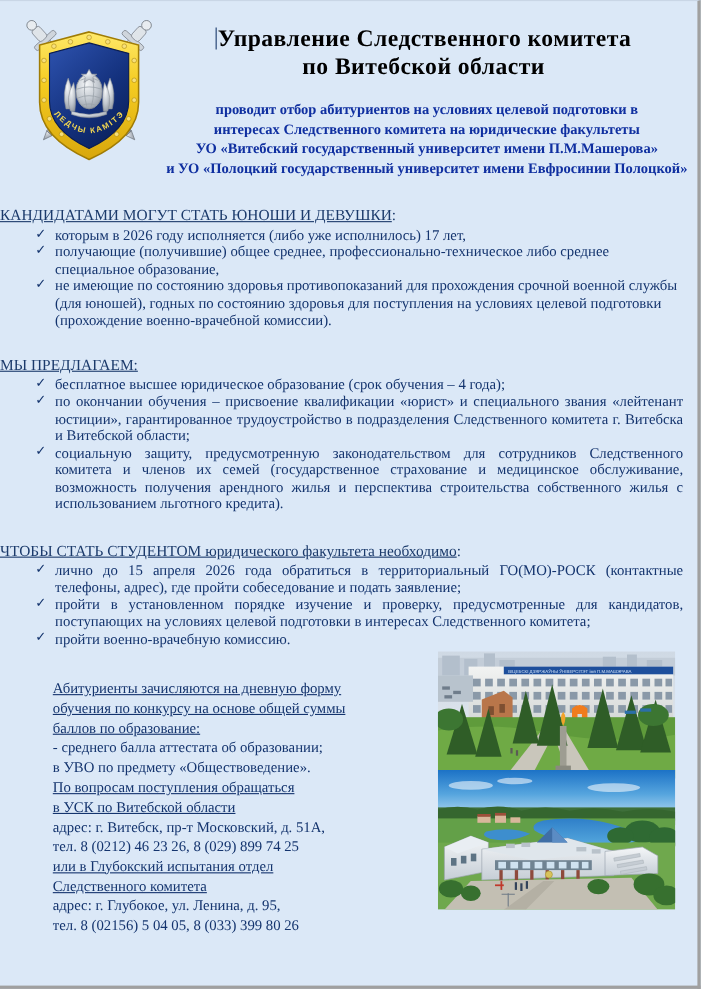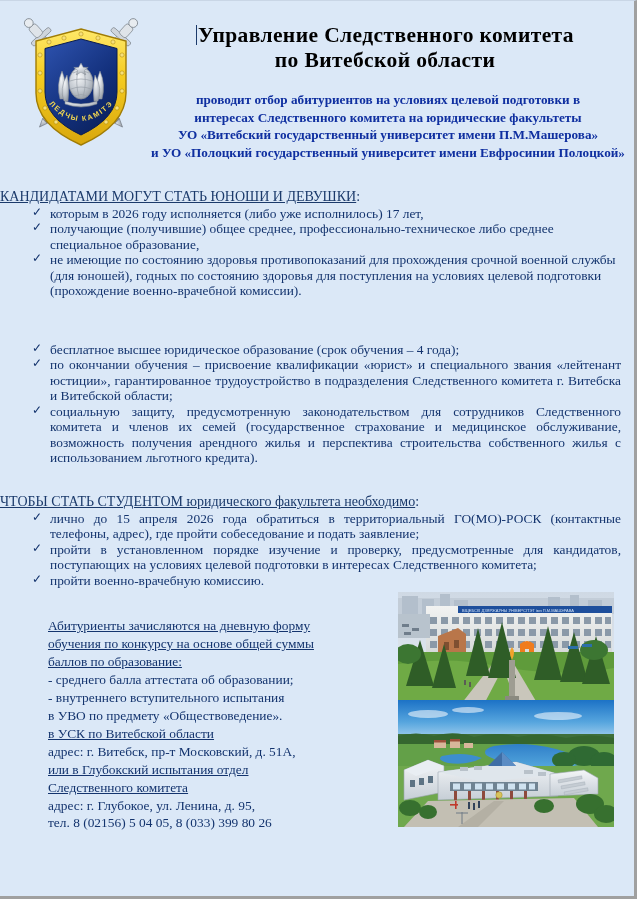--- a/index.html
+++ b/index.html
@@ -241,20 +241,23 @@
     <div class="bl nojust">
       <span class="chk">✓</span>
       <span>получающие (получившие) общее среднее, профессионально-техническое либо среднее специальное образование,</span>
     </div>
     <div class="bl nojust">
       <span class="chk">✓</span>
       <span>не имеющие по состоянию здоровья противопоказаний для прохождения срочной военной службы (для юношей), годных по состоянию здоровья для поступления на условиях целевой подготовки (прохождение военно-врачебной комиссии).</span>
     </div>
   </div>
 
+  <div class="sec-head" style="top:324px;">
+    <u>МЫ ПРЕДЛАГАЕМ:</u><span class="tail"></span>
+  </div>
   <div class="bullets" style="top:341px;">
     <div class="bl nojust">
       <span class="chk">✓</span>
       <span>бесплатное высшее юридическое образование (срок обучения – 4 года);</span>
     </div>
     <div class="bl">
       <span class="chk">✓</span>
       <span>по окончании обучения – присвоение квалификации «юрист» и специального звания «лейтенант юстиции», гарантированное трудоустройство в подразделения Следственного комитета г. Витебска и Витебской области;</span>
     </div>
     <div class="bl">
@@ -279,24 +282,25 @@
       <span class="chk">✓</span>
       <span>пройти военно-врачебную комиссию.</span>
     </div>
   </div>
 
   <div class="bottom-block">
     <div class="u">Абитуриенты зачисляются на дневную форму</div>
     <div class="u">обучения по конкурсу на основе общей суммы</div>
     <div class="u">баллов по образование:</div>
     <div>- среднего балла аттестата об образовании;</div>
-    <div>- внутреннего вступительного испытания</div>
     <div> в УВО по предмету «Обществоведение».</div>
+    <div class="u">По вопросам поступления обращаться</div>
     <div class="u">в УСК по Витебской области</div>
     <div>адрес: г. Витебск, пр-т Московский, д. 51А,</div>
+    <div>тел. 8 (0212) 46 23 26, 8 (029) 899 74 25</div>
     <div class="u">или в Глубокский испытания отдел</div>
     <div class="u">Следственного комитета</div>
     <div>адрес: г. Глубокое, ул. Ленина, д. 95,</div>
     <div>тел. 8 (02156) 5 04 05, 8 (033) 399 80 26</div>
   </div>
 
   <div class="photo" style="left:398px; top:591px; width:216px; height:116px;">
     <svg width="216" height="116" viewBox="0 0 216 116" xmlns="http://www.w3.org/2000/svg">
       <defs>
         <linearGradient id="skyA" x1="0" y1="0" x2="0" y2="1">

